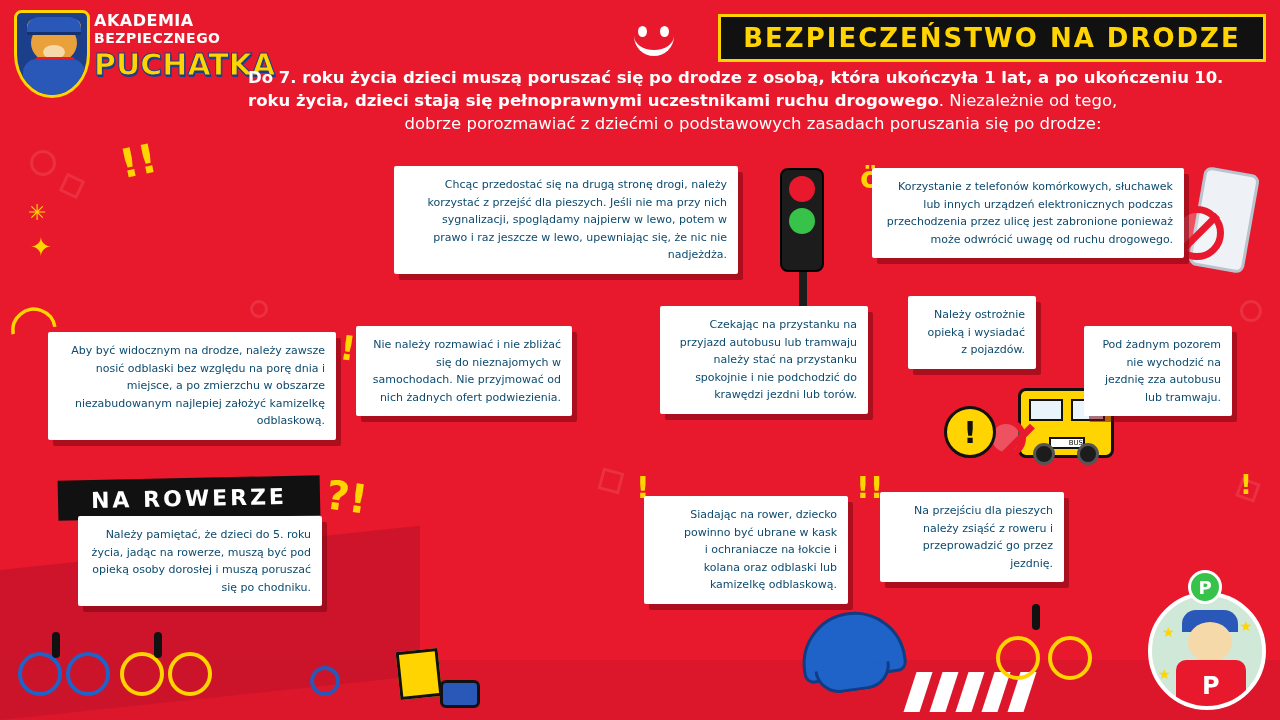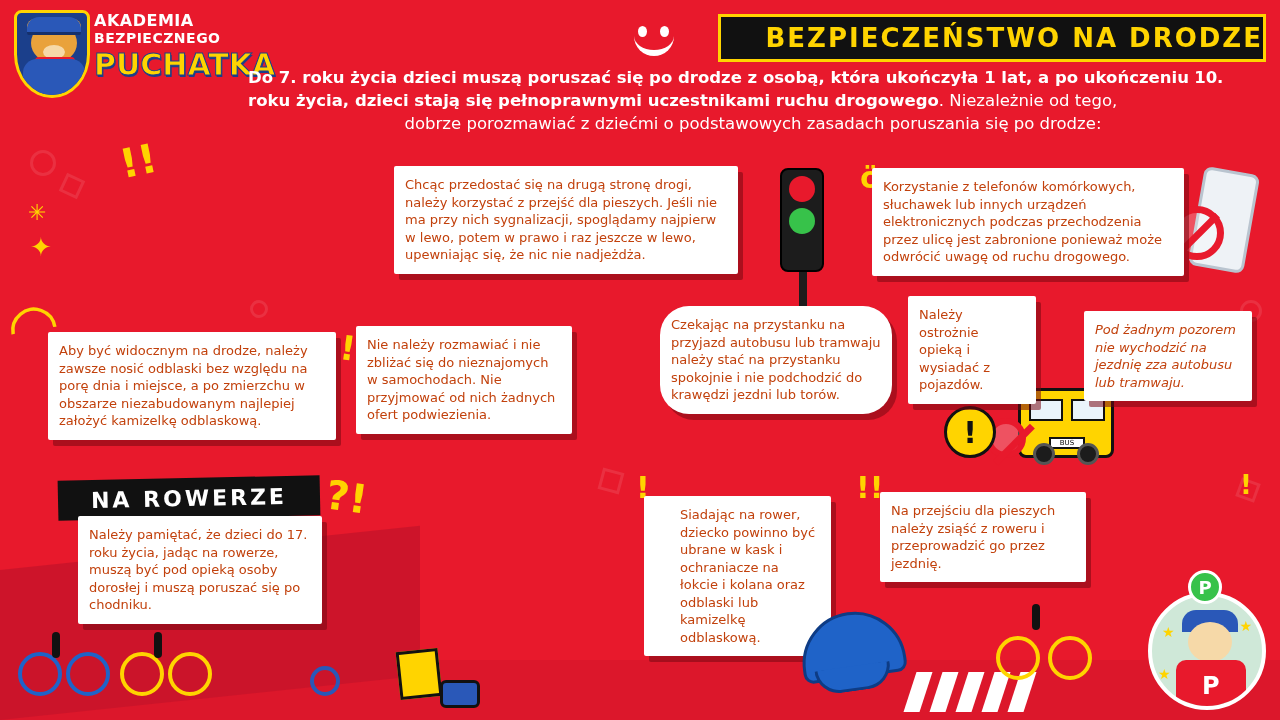--- a/index.html
+++ b/index.html
@@ -101,43 +101,43 @@
   .smiley .eye.l { left: 8px; } .smiley .eye.r { left: 30px; }
   .smiley .mouth {
     position:absolute; left: 4px; top: 12px; width: 40px; height: 22px;
     border-bottom: 6px solid #fff; border-radius: 0 0 40px 40px;
   }
 
   .badge {
     position: absolute; left: 718px; top: 14px;
     width: 548px; height: 48px;
     background: #111; border: 3px solid #ffd400;
-    display: flex; align-items: center; justify-content: flex-end;
+    display: flex; align-items: center; justify-content: center;
   }
   .badge span {
     color: #ffd400; font-weight: bold; font-size: 26px;
     letter-spacing: 2px;
   }
 
   .intro {
     position: absolute; left: 248px; top: 66px; width: 1010px;
     color: #fff; font-size: 16.5px; line-height: 23px;
   }
   .intro b { font-weight: bold; }
   .intro .l2, .intro .l3 { display: block; }
   .intro .l3 { text-align: center; }
 
   
   .card {
     position: absolute;
     background: #fff;
-    color: #c2410c;
-    font-size: 13px;
+    color: #0c4a6e;
+    font-size: 11px;
     line-height: 17.5px;
-    text-align: left;
+    text-align: right;
     padding: 10px 11px;
     box-shadow: 5px 6px 0 rgba(120,8,18,.55);
     border-radius: 2px;
   }
 
   
   .banner {
     position: absolute; left: 58px; top: 478px;
     width: 262px; height: 40px;
     background: #111;
@@ -184,21 +184,21 @@
   }
 
   
   .bus {
     position: absolute; left: 1018px; top: 388px;
     width: 96px; height: 70px; background: #ffd400;
     border: 3px solid #111; border-radius: 8px;
   }
   .bus .win { position:absolute; top: 8px; left: 8px; width: 34px; height: 22px; background:#eaf4fb; border:2px solid #111;}
   .bus .win2 { position:absolute; top: 8px; left: 50px; width: 34px; height: 22px; background:#eaf4fb; border:2px solid #111;}
-  .bus .plate { position:absolute; bottom: 6px; left: 28px; width: 36px; height: 12px; background:#fff; border:2px solid #111; font-size:7px; text-align:center;}
+  .bus .plate { position:absolute; bottom: 6px; left: 28px; width: 36px; height: 12px; background:#fff; border:2px solid #111; font-size:7px; text-align:right;}
   .wheel { position:absolute; bottom: -10px; width: 22px; height: 22px; background:#1c1c1c; border-radius:50%; border:3px solid #555;}
 
   
   .exccircle {
     position: absolute; left: 944px; top: 406px;
     width: 52px; height: 52px; border-radius: 50%;
     background: #ffd400; border: 3px solid #111;
     display:flex; align-items:center; justify-content:center;
     font-weight: bold; font-size: 30px; color: #111;
   }
@@ -327,41 +327,41 @@
   <div class="card" style="left:872px;top:168px;width:312px;">
     <span>Korzystanie z telefonów komórkowych, słuchawek lub innych urządzeń elektronicznych podczas przechodzenia przez ulicę jest zabronione ponieważ może odwrócić uwagę od ruchu drogowego.</span>
   </div>
 
   <div class="card" style="left:48px;top:332px;width:288px;">
     <span>Aby być widocznym na drodze, należy zawsze nosić odblaski bez względu na porę dnia i miejsce, a po zmierzchu w obszarze niezabudowanym najlepiej założyć kamizelkę odblaskową.</span>
   </div>
   <div class="card" style="left:356px;top:326px;width:216px;">
     <span>Nie należy rozmawiać i nie zbliżać się do nieznajomych w samochodach. Nie przyjmować od nich żadnych ofert podwiezienia.</span>
   </div>
-  <div class="card" style="left:660px;top:306px;width:232px;border-radius:29px;">
+  <div class="card" style="left:660px;top:306px;width:208px;">
     <span>Czekając na przystanku na przyjazd autobusu lub tramwaju należy stać na przystanku spokojnie i nie podchodzić do krawędzi jezdni lub torów.</span>
   </div>
   <div class="card" style="left:908px;top:296px;width:128px;">
     <span>Należy ostrożnie opieką i wysiadać z pojazdów.</span>
   </div>
-  <div class="card" style="left:1084px;top:311px;width:168px;font-style:italic;">
+  <div class="card" style="left:1084px;top:326px;width:148px;">
     <span>Pod żadnym pozorem nie wychodzić na jezdnię zza autobusu lub tramwaju.</span>
   </div>
 
   <div class="banner">
     <span>NA ROWERZE</span>
   </div>
 
   <div class="card" style="left:78px;top:516px;width:244px;">
-    <span>Należy pamiętać, że dzieci do 17. roku życia, jadąc na rowerze, muszą być pod opieką osoby dorosłej i muszą poruszać się po chodniku.</span>
-  </div>
-  <div class="card" style="left:644px;top:496px;width:187px;padding-left:36px;">
+    <span>Należy pamiętać, że dzieci do 5. roku życia, jadąc na rowerze, muszą być pod opieką osoby dorosłej i muszą poruszać się po chodniku.</span>
+  </div>
+  <div class="card" style="left:644px;top:496px;width:204px;padding-left:36px;">
     <span>Siadając na rower, dziecko powinno być ubrane w kask i ochraniacze na łokcie i kolana oraz odblaski lub kamizelkę odblaskową.</span>
   </div>
-  <div class="card" style="left:880px;top:492px;width:206px;">
+  <div class="card" style="left:880px;top:492px;width:184px;">
     <span>Na przejściu dla pieszych należy zsiąść z roweru i przeprowadzić go przez jezdnię.</span>
   </div>
 
   <div class="helmet"></div>
 
   <div class="zebra">
     <i style="left:0"></i>
       <i style="left:26px"></i>
       <i style="left:52px"></i>
       <i style="left:78px"></i>

